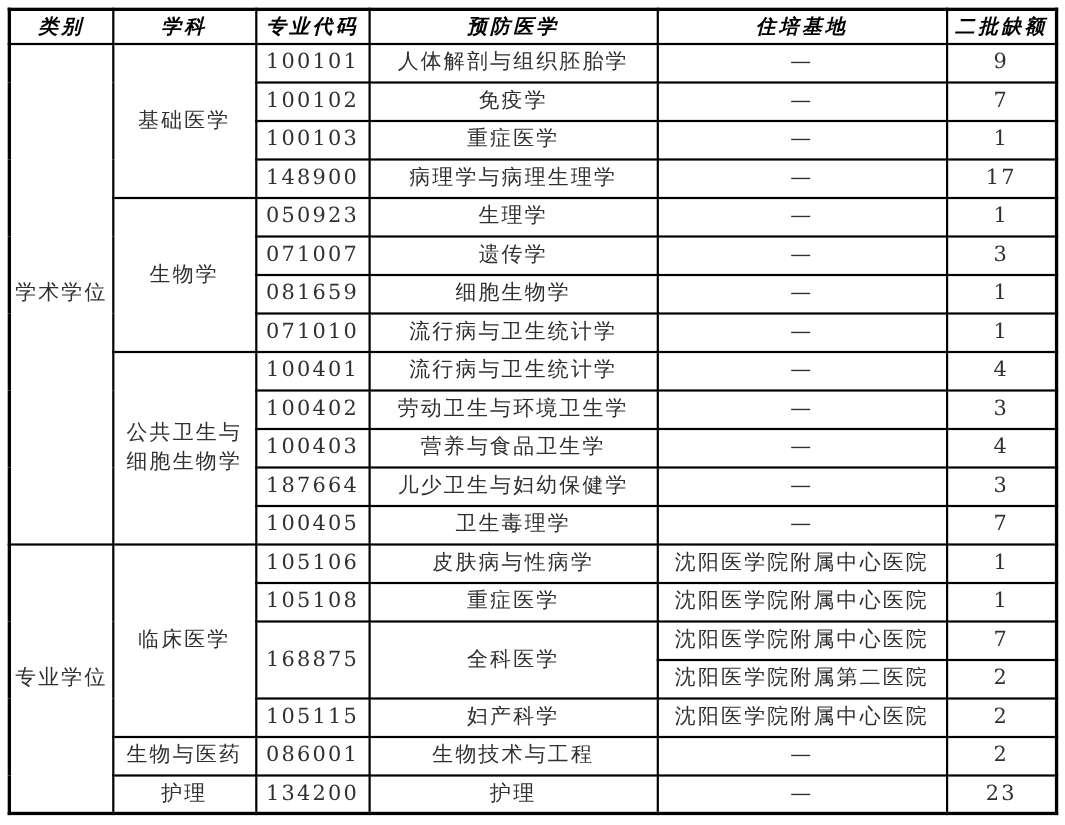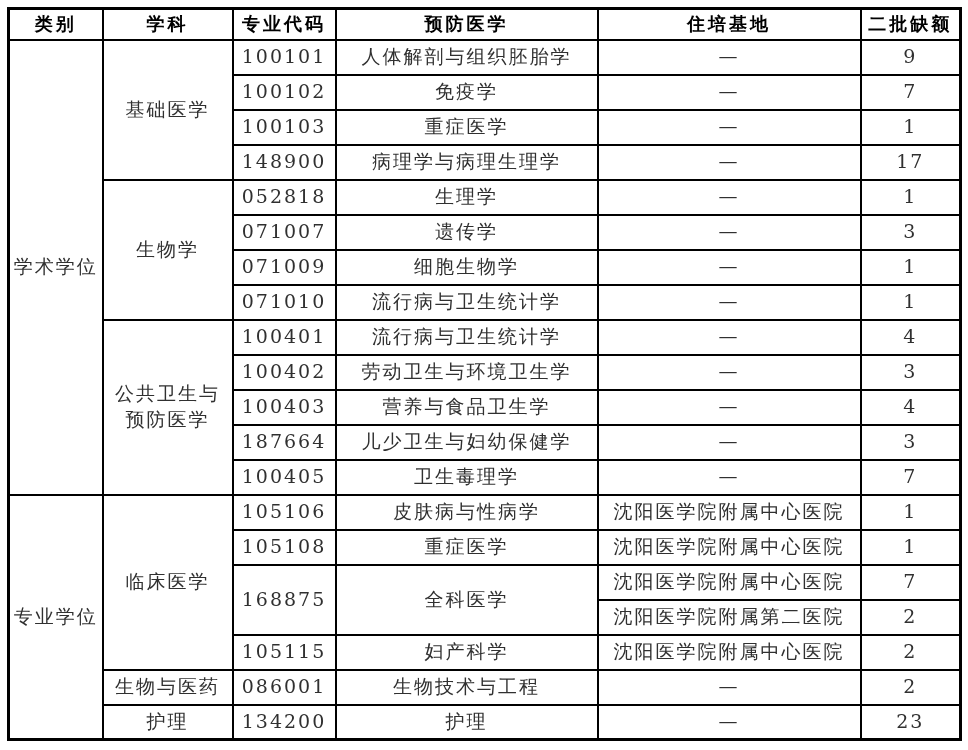--- a/index.html
+++ b/index.html
@@ -30,20 +30,21 @@
   table.quota-table td {
     border: 2px solid #000000;
     text-align: center;
     vertical-align: middle;
     padding: 0 2px;
     white-space: pre-line;
     overflow: hidden;
   }
   table.quota-table thead tr {
     height: 31px;
+    font-style: italic;
   }
   table.quota-table th {
     font-size: 18px;
     font-weight: bold;
     color: #000000;
     letter-spacing: 3px;
   }
   table.quota-table tbody tr {
     height: 35px;
   }
@@ -106,46 +107,46 @@
           <td>1</td>
         </tr>
         <tr>
           <td>148900</td>
           <td>病理学与病理生理学</td>
           <td>—</td>
           <td>17</td>
         </tr>
         <tr>
           <td rowspan="4">生物学</td>
-          <td>052818</td>
+          <td>050923</td>
           <td>生理学</td>
           <td>—</td>
           <td>1</td>
         </tr>
         <tr>
           <td>071007</td>
           <td>遗传学</td>
           <td>—</td>
           <td>3</td>
         </tr>
         <tr>
-          <td>071009</td>
+          <td>081659</td>
           <td>细胞生物学</td>
           <td>—</td>
           <td>1</td>
         </tr>
         <tr>
           <td>071010</td>
           <td>流行病与卫生统计学</td>
           <td>—</td>
           <td>1</td>
         </tr>
         <tr>
           <td rowspan="5">公共卫生与
-预防医学</td>
+细胞生物学</td>
           <td>100401</td>
           <td>流行病与卫生统计学</td>
           <td>—</td>
           <td>4</td>
         </tr>
         <tr>
           <td>100402</td>
           <td>劳动卫生与环境卫生学</td>
           <td>—</td>
           <td>3</td>

